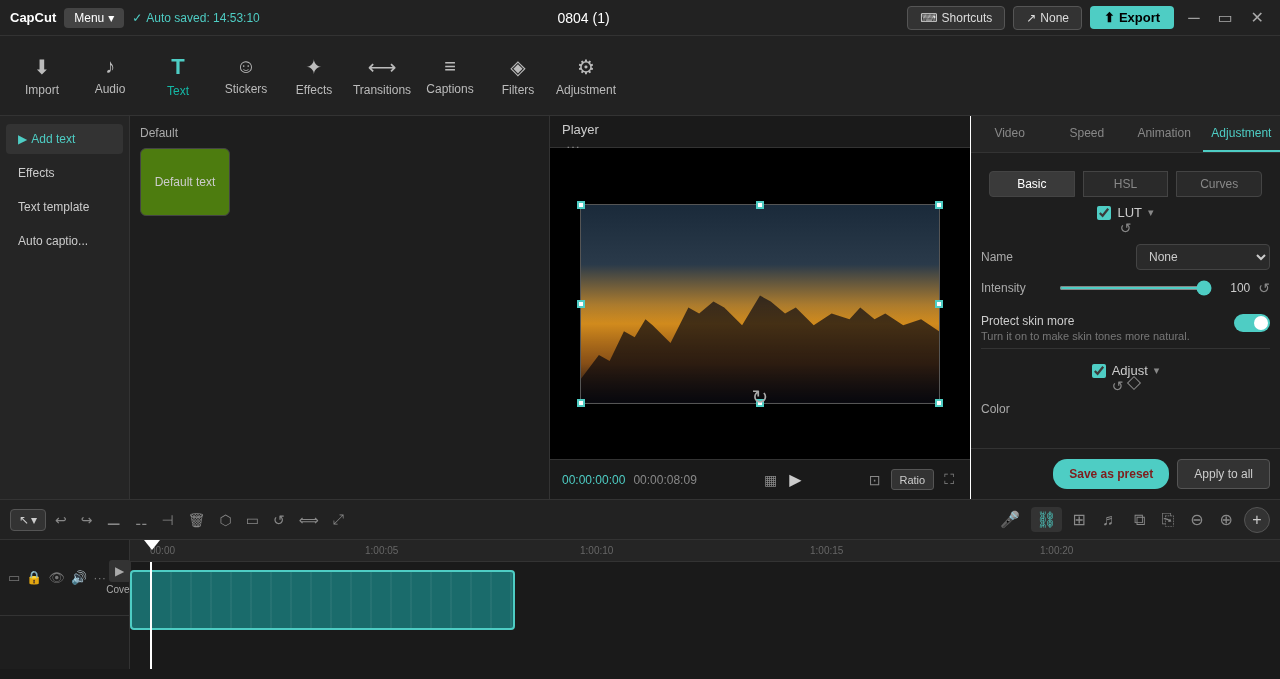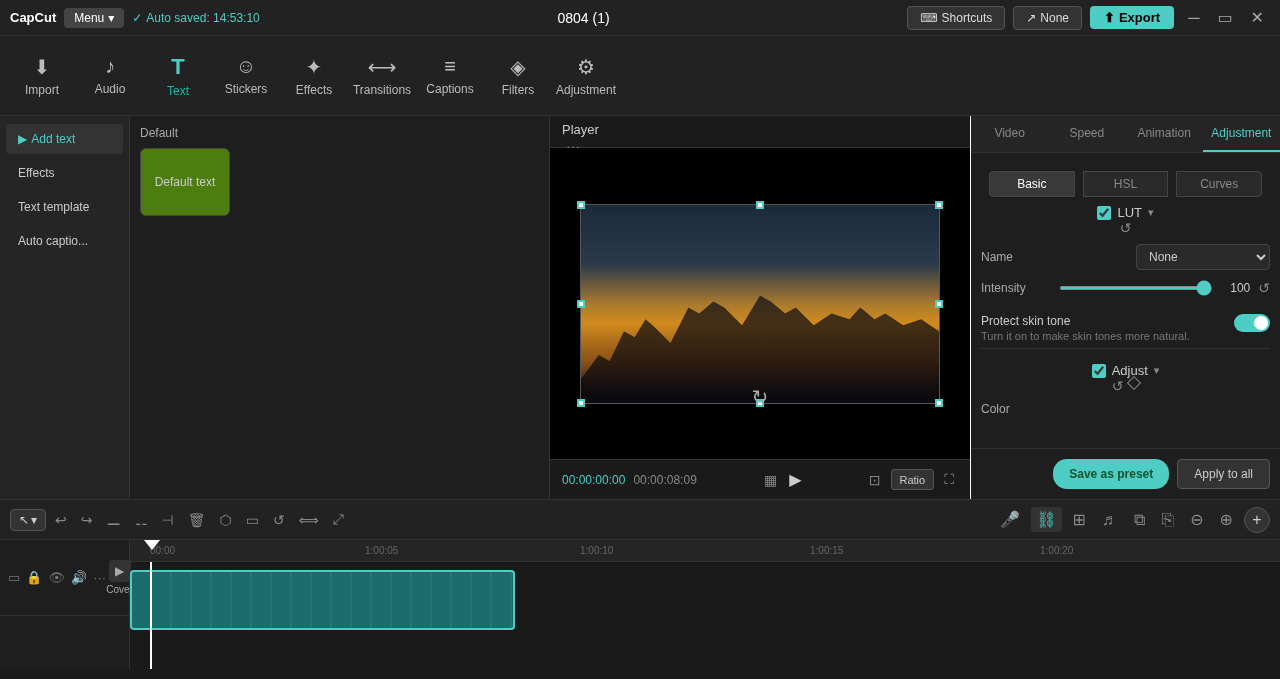--- a/index.html
+++ b/index.html
@@ -83,21 +83,21 @@
     .slider { width: 100%; height: 4px; accent-color: #4ecdc4; cursor: pointer; }
     .intensity-val { color: #ccc; font-size: 12px; width: 30px; text-align: right; }
     .protect-row { display: flex; align-items: flex-start; justify-content: space-between; margin-bottom: 14px; padding: 6px 0; border-bottom: 1px solid #333; }
     .protect-text .protect-title { color: #ccc; font-size: 12px; font-weight: 500; }
     .protect-text .protect-sub { color: #777; font-size: 11px; margin-top: 2px; }
     .toggle { width: 36px; height: 18px; background: #4ecdc4; border-radius: 9px; position: relative; cursor: pointer; flex-shrink: 0; }
     .toggle-knob { width: 14px; height: 14px; background: #fff; border-radius: 50%; position: absolute; top: 2px; right: 2px; }
     .adjust-section { margin-top: 4px; }
     .color-label { color: #aaa; font-size: 12px; margin-top: 6px; }
     .bottom-actions { display: flex; gap: 8px; justify-content: flex-end; padding: 10px; border-top: 1px solid #333; }
-    .save-preset-btn { background: #4ecdc4; border: none; color: #14532d; padding: 7px 16px; border-radius: 14px; cursor: pointer; font-size: 12px; font-weight: bold; }
+    .save-preset-btn { background: #4ecdc4; border: none; color: #7f1d1d; padding: 7px 16px; border-radius: 14px; cursor: pointer; font-size: 12px; font-weight: bold; }
     .apply-all-btn { background: #333; border: 1px solid #555; color: #ccc; padding: 7px 16px; border-radius: 4px; cursor: pointer; font-size: 12px; }
 
     
     .timeline-area { height: 180px; background: #1a1a1a; border-top: 1px solid #333; display: flex; flex-direction: column; flex-shrink: 0; }
     .timeline-toolbar { display: flex; align-items: center; justify-content: space-between; padding: 4px 10px; background: #222; border-bottom: 1px solid #333; height: 40px; }
     .tl-left { display: flex; align-items: center; gap: 4px; }
     .tl-btn { background: none; border: none; color: #888; cursor: pointer; font-size: 14px; padding: 3px 5px; border-radius: 3px; }
     .tl-select-btn { display: flex; align-items: center; gap: 2px; background: #333; border: 1px solid #555; color: #ccc; padding: 3px 8px; border-radius: 4px; cursor: pointer; font-size: 12px; }
     .tl-right { display: flex; align-items: center; gap: 6px; }
     .tl-right-btn { background: none; border: none; color: #888; cursor: pointer; font-size: 16px; padding: 3px 5px; border-radius: 3px; }
@@ -302,21 +302,21 @@
         <span class="intensity-label">Intensity</span>
         <div class="slider-wrap">
           <input type="range" class="slider" min="0" max="100" value="100" style="">
         </div>
         <span class="intensity-val">100</span>
         <button class="icon-btn-sm">↺</button>
       </div>
 
       <div class="protect-row">
         <div class="protect-text">
-          <div class="protect-title">Protect skin tone</div>
+          <div class="protect-title">Protect skin more</div>
           <div class="protect-sub">Turn it on to make skin tones more natural.</div>
         </div>
         <div class="toggle">
           <div class="toggle-knob"></div>
         </div>
       </div>
 
       <div class="adjust-section">
         <div class="section-row">
           <div class="section-title">

